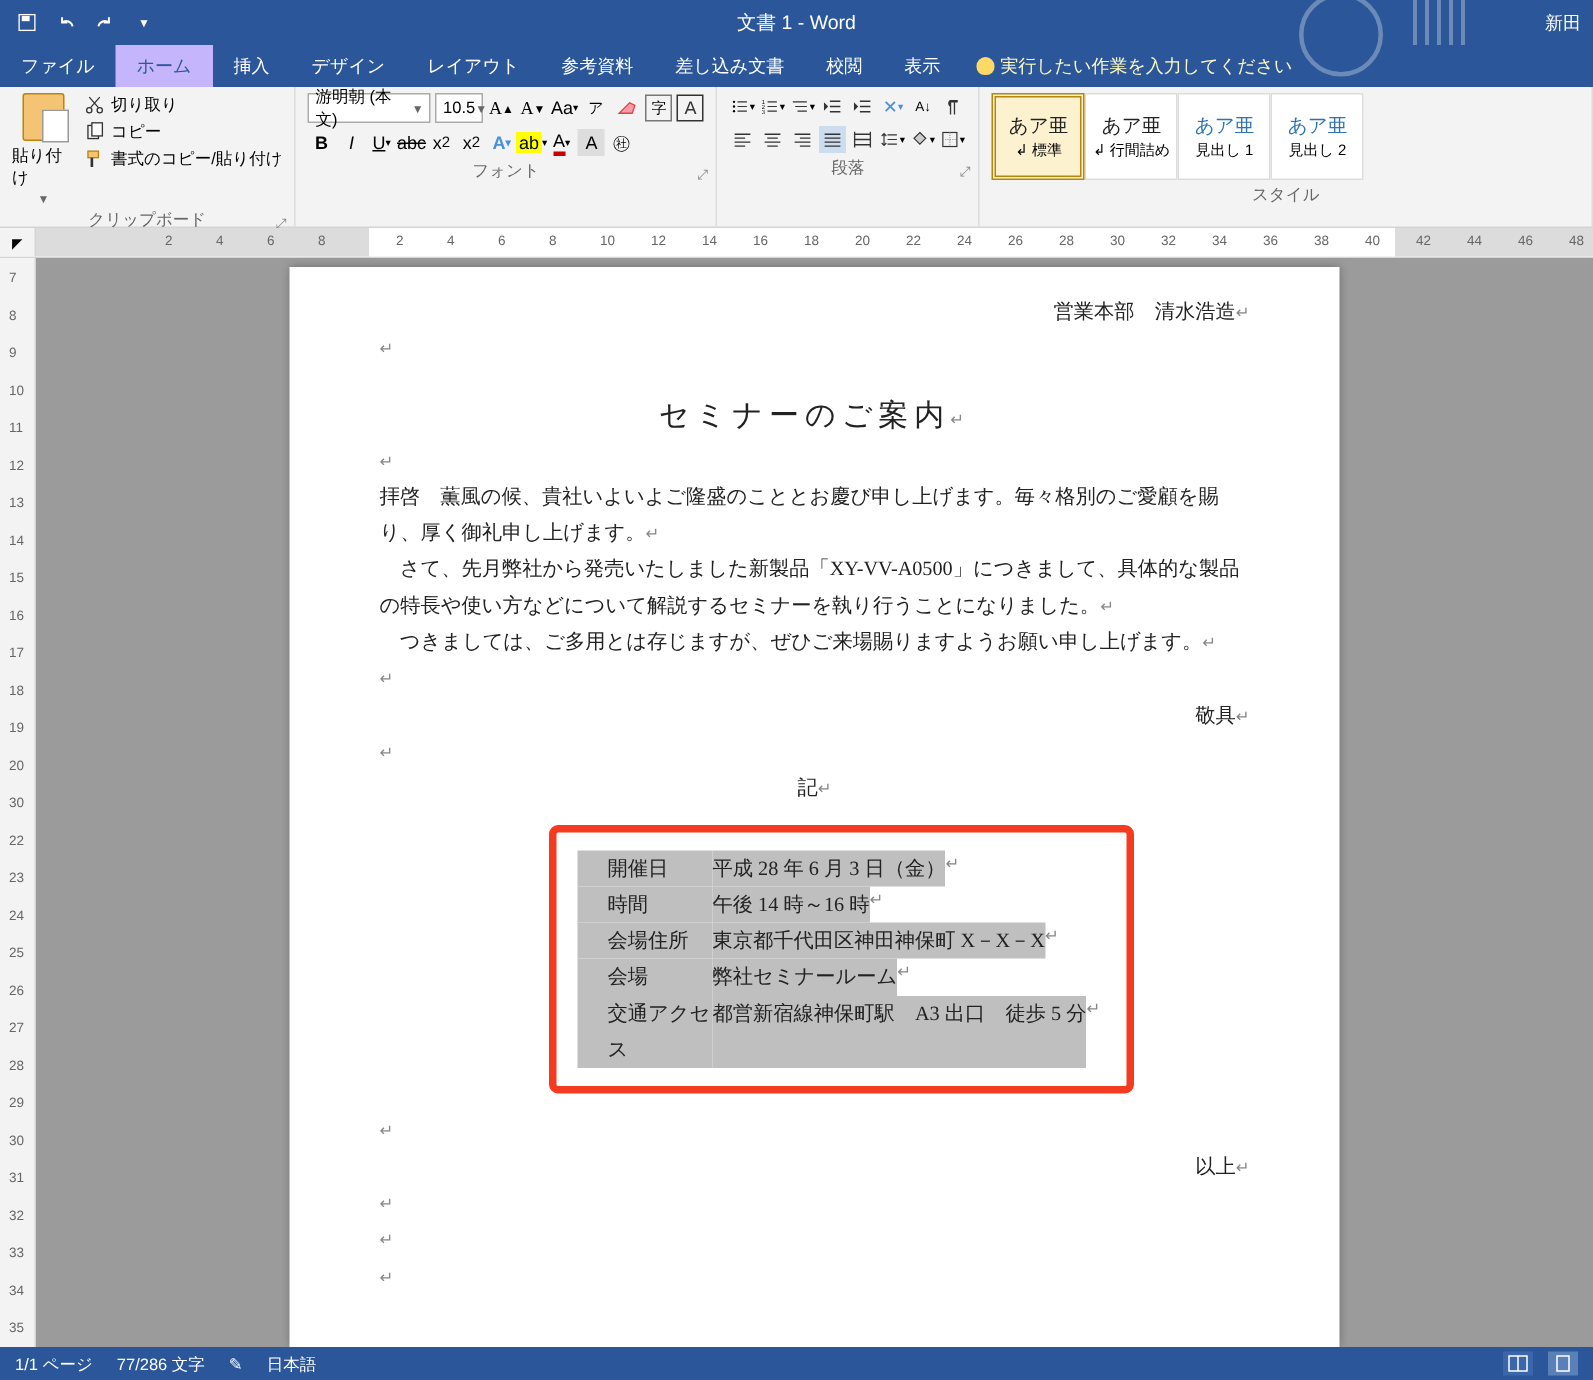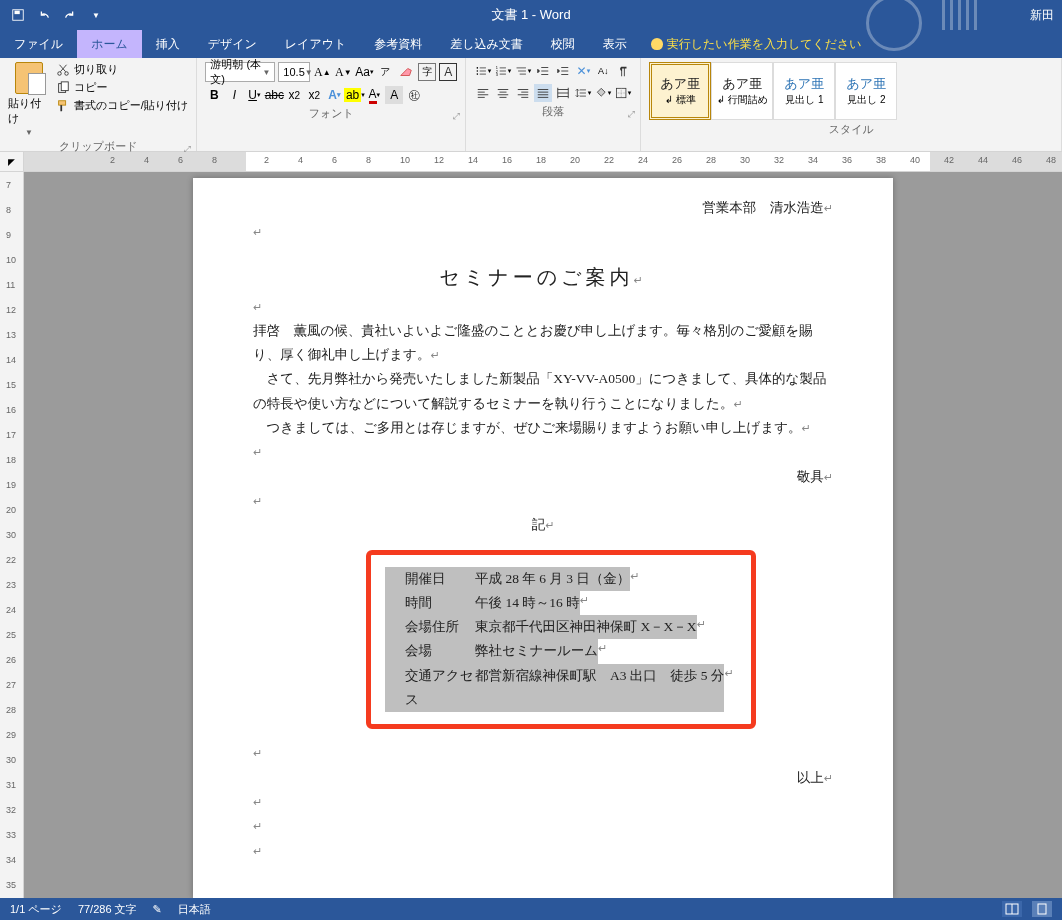--- a/index.html
+++ b/index.html
@@ -12,42 +12,42 @@
 .title { position: absolute; left: 50%; transform: translateX(-50%); font-size: 13px; }
 .titleright { margin-left: auto; padding-right: 8px; font-size: 12px; }
 .decoration { position: absolute; right: 60px; top: 0; width: 200px; height: 30px; opacity: 0.3; }
 .decoration::before { content: ""; position: absolute; right: 80px; top: -5px; width: 50px; height: 50px; border: 3px solid #fff; border-radius: 50%; }
 .decoration::after { content: ""; position: absolute; right: 20px; top: 0; width: 40px; height: 30px; background: repeating-linear-gradient(90deg, #fff 0 3px, transparent 3px 8px); }
 
 
 .tabs { background: #2b579a; display: flex; height: 28px; }
 .tab { padding: 0 14px; color: #fff; font-size: 12px; display: flex; align-items: center; cursor: pointer; }
 .tab.active { background: #c4b5fd; color: #2b579a; }
-.tellme { color: #fde047; display: flex; align-items: center; gap: 4px; padding: 0 10px; font-size: 12px; }
+.tellme { color: #fef9c3; display: flex; align-items: center; gap: 4px; padding: 0 10px; font-size: 12px; }
 .bulb { width: 12px; height: 12px; background: #ffd966; border-radius: 50% 50% 45% 45%; }
 
 
 .ribbon { background: #f3f3f3; border-bottom: 1px solid #d4d4d4; height: 94px; display: flex; }
 .group { border-right: 1px solid #dcdcdc; padding: 4px 8px 2px 8px; display: flex; flex-direction: column; }
 .group-body { flex: 1; display: flex; gap: 6px; }
 .group-label { text-align: center; font-size: 11px; color: #666; padding-top: 2px; position: relative; }
 .group-label .launcher { position: absolute; right: -4px; bottom: 0; width: 10px; height: 10px; font-size: 9px; color: #888; }
 
 
 .paste-big { display: flex; flex-direction: column; align-items: center; gap: 2px; width: 42px; }
 .paste-icon { width: 28px; height: 32px; background: #f5c374; border: 1px solid #b8860b; border-radius: 2px; position: relative; }
 .paste-icon::after { content: ""; position: absolute; bottom: -2px; right: -4px; width: 16px; height: 20px; background: #fff; border: 1px solid #999; }
 .clip-col { display: flex; flex-direction: column; gap: 3px; font-size: 11px; }
 .clip-row { display: flex; align-items: center; gap: 4px; cursor: pointer; }
 .clip-row svg, .clip-row .ico { width: 14px; height: 14px; }
 
 
 .font-row1 { display: flex; gap: 3px; align-items: center; }
 .combobox { border: 1px solid #ababab; background: #fff; height: 20px; font-size: 11px; display: flex; align-items: center; padding: 0 4px; }
-.font-name { width: 70px; }
+.font-name { width: 82px; }
 .font-size { width: 32px; }
 .dd { margin-left: auto; font-size: 8px; color: #666; }
 .sq { width: 18px; height: 18px; display: flex; align-items: center; justify-content: center; border: 1px solid transparent; cursor: pointer; font-size: 12px; }
 .font-row2 { display: flex; gap: 2px; align-items: center; margin-top: 4px; }
 .font-col { display: flex; flex-direction: column; }
 
 
 .para-row { display: flex; gap: 2px; align-items: center; }
 
 

